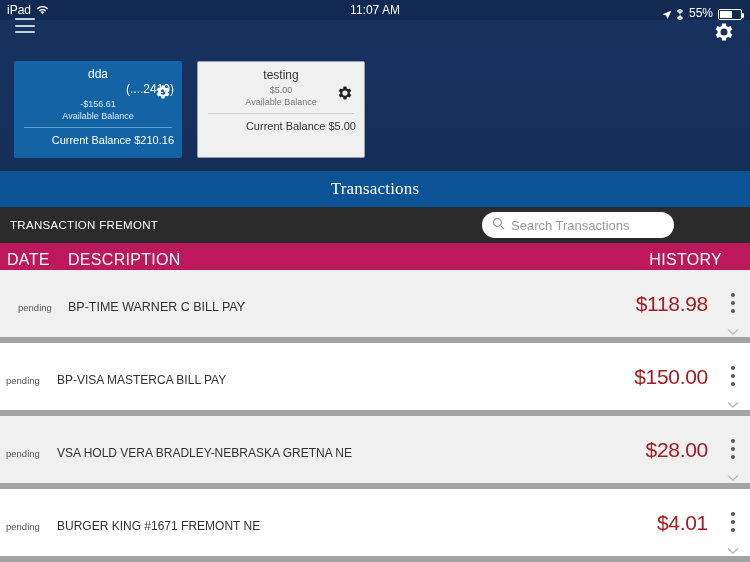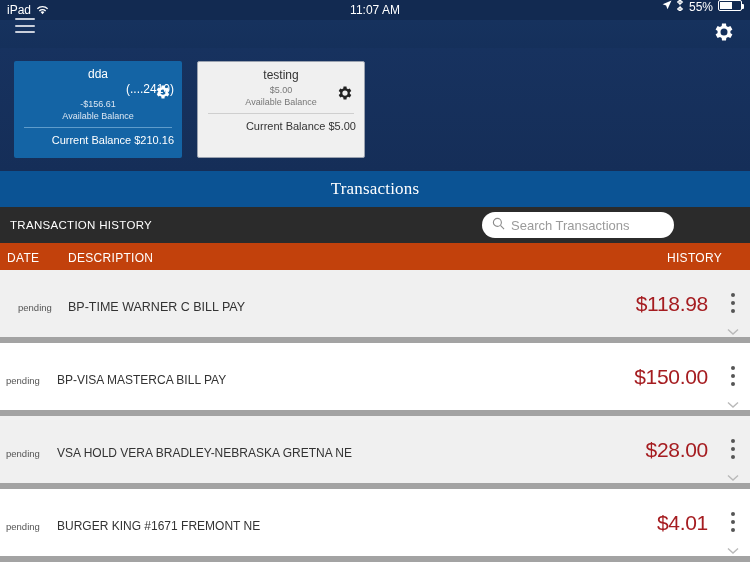--- a/index.html
+++ b/index.html
@@ -16,21 +16,21 @@
     position: absolute; top: 0; left: 0; width: 750px; height: 20px;
     background: #122a51;
     color: #ffffff;
     font-size: 12px;
     display: flex; align-items: center;
   }
   .sb-left { display: flex; align-items: center; gap: 5px; padding-left: 7px; }
   .sb-center { position: absolute; left: 0; right: 0; text-align: center; font-size: 12px; }
   .sb-right {
     position: absolute; right: 8px; top: 0; height: 20px;
-    display: flex; align-items: flex-start; gap: 5px; font-size: 12px;
+    display: flex; align-items: flex-end; gap: 5px; font-size: 12px;
   }
   .wifi-icon svg, .loc-icon svg, .bt-icon svg { display: block; }
   .battery {
     width: 24px; height: 11px; border: 1px solid #ffffff; border-radius: 2px;
     position: relative; display: inline-block;
   }
   .battery::after {
     content: ""; position: absolute; right: -3px; top: 3px;
     width: 2px; height: 5px; background: #ffffff; border-radius: 0 1px 1px 0;
   }
@@ -104,22 +104,22 @@
   .searchbox .sicon { flex: 0 0 auto; }
   .searchbox input {
     border: 0; outline: 0; width: 100%; font-size: 13px;
     font-family: "Liberation Sans", sans-serif; color: #333333; background: transparent;
   }
   .searchbox input::placeholder { color: #9a9a9a; }
 
   
   .colhdr {
     position: absolute; top: 243px; left: 0; width: 750px; height: 27px;
-    background: #c2410c; color: #ffffff;
-    font-size: 12px; letter-spacing: .3px;
+    background: #be185d; color: #ffffff;
+    font-size: 16px; letter-spacing: .3px;
   }
   .colhdr .c-date { position: absolute; left: 7px; top: 8px; }
   .colhdr .c-desc { position: absolute; left: 68px; top: 8px; }
   .colhdr .c-amt  { position: absolute; right: 28px; top: 8px; }
 
   
   .rows { position: absolute; top: 270px; left: 0; width: 750px; height: 292px; overflow: hidden; }
   .row { position: relative; width: 750px; height: 73px; border-bottom: 6px solid #a3a3a3; }
   .row.alt { background: #f0f0f0; }
   .row.plain { background: #ffffff; }
@@ -229,21 +229,21 @@
       <div class="card-current">Current Balance $5.00</div>
     </div>
 
   </div>
 
   <div class="titlebar">
     <span class="t">Transactions</span>
   </div>
 
   <div class="histbar">
-    <span class="lbl">TRANSACTION HISTORY</span>
+    <span class="lbl">TRANSACTION FREMONT</span>
     <div class="searchbox">
       <span class="sicon">
         <svg width="13" height="13" viewBox="0 0 14 14">
             <circle cx="5.8" cy="5.8" r="4.3" stroke="#8a8a8a" stroke-width="1.2" fill="none"></circle>
             <line x1="9.1" y1="9.1" x2="13" y2="13" stroke="#8a8a8a" stroke-width="1.2"></line>
           </svg>
       </span>
       <input type="text" placeholder="Search Transactions" style="">
     </div>
   </div>

